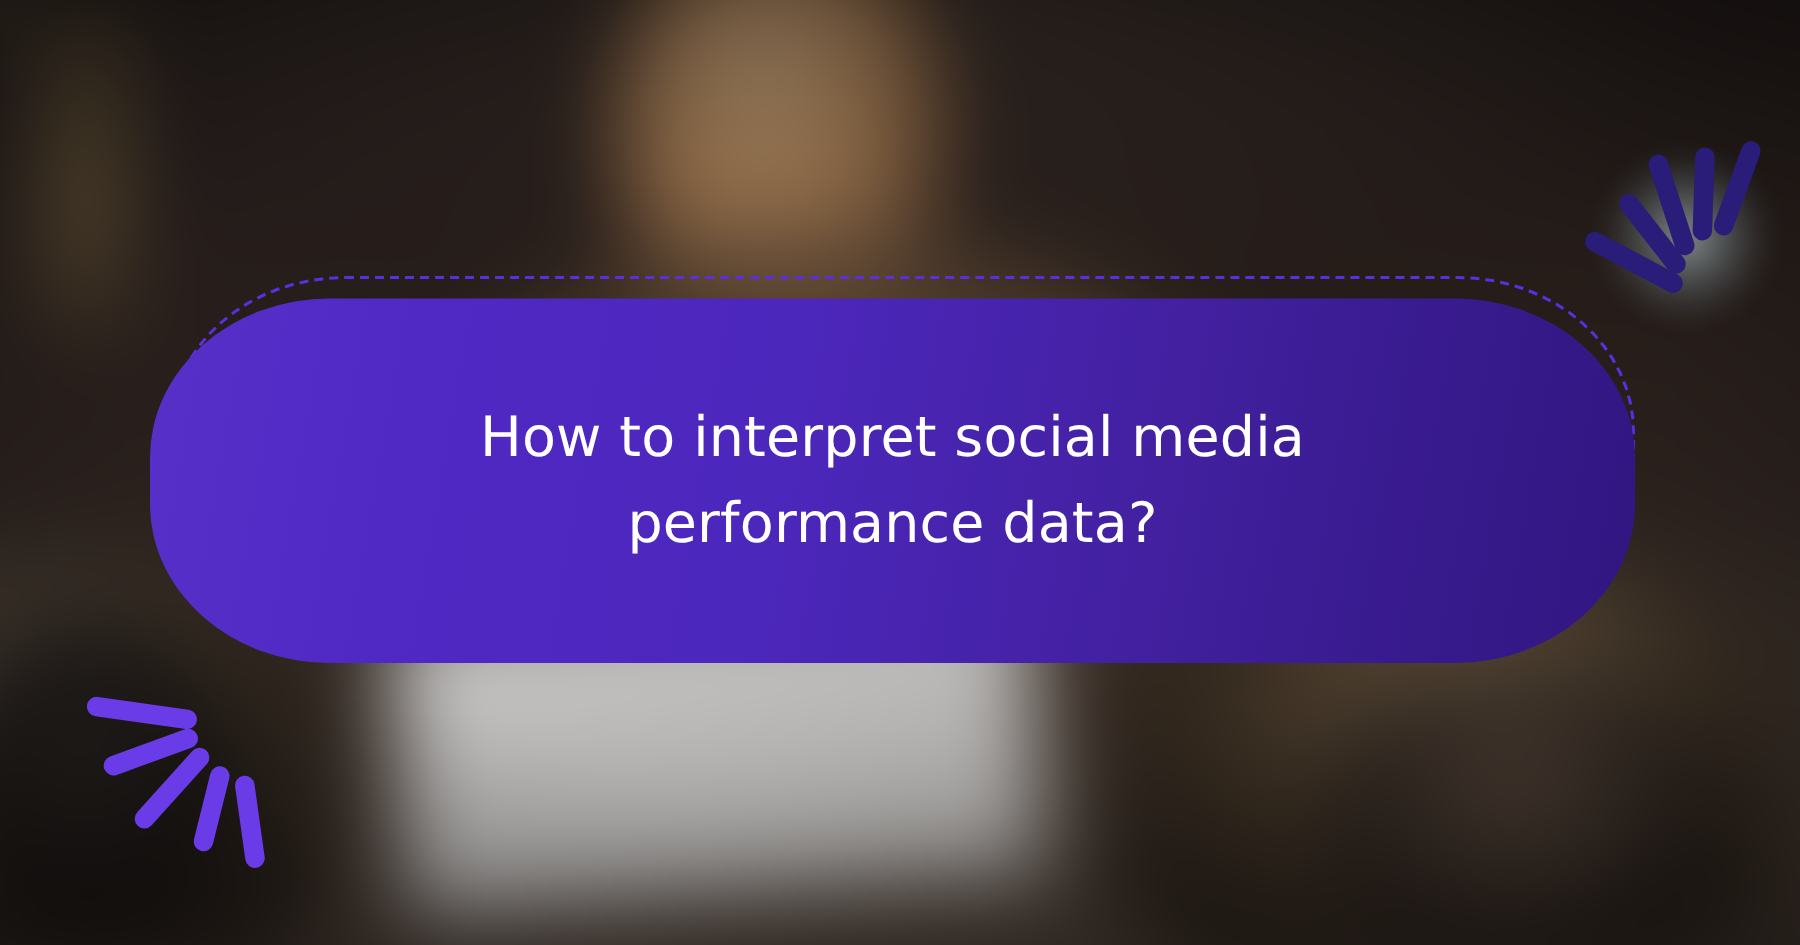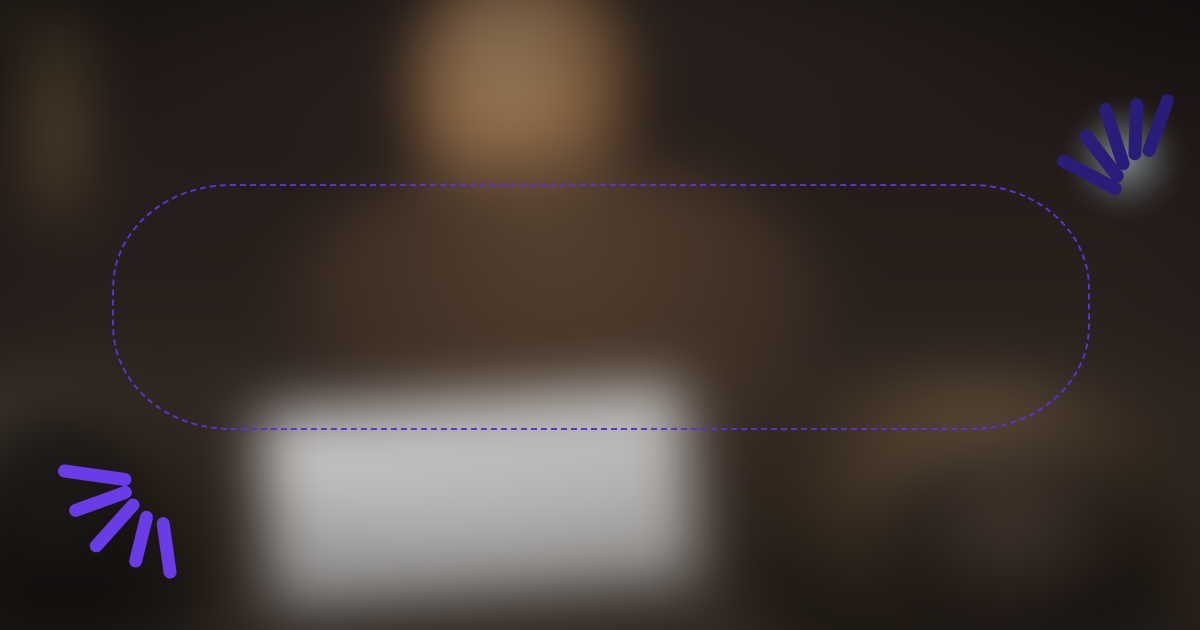--- a/index.html
+++ b/index.html
@@ -186,14 +186,17 @@
   <div class="burst burst-bl" id="burst-bl">
       <div class="ray" style="width: 74px; left: 0px; top: 0px; transform: rotate(188deg) translateX(18px) translateY(-50%); background: rgb(106, 60, 232);"></div>
       <div class="ray" style="width: 66px; left: 0px; top: 0px; transform: rotate(160deg) translateX(22px) translateY(-50%); background: rgb(106, 60, 232);"></div>
       <div class="ray" style="width: 68px; left: 0px; top: 0px; transform: rotate(132deg) translateX(26px) translateY(-50%); background: rgb(106, 60, 232);"></div>
       <div class="ray" style="width: 58px; left: 0px; top: 0px; transform: rotate(104deg) translateX(34px) translateY(-50%); background: rgb(106, 60, 232);"></div>
       <div class="ray" style="width: 62px; left: 0px; top: 0px; transform: rotate(82deg) translateX(42px) translateY(-50%); background: rgb(106, 60, 232);"></div>
     </div>
 
   <div class="card-dash"></div>
 
+  <div class="card">
+    <div class="card-title">How to interpret social media performance data?</div>
+  </div>
 
 </div>
 
 </body></html>

